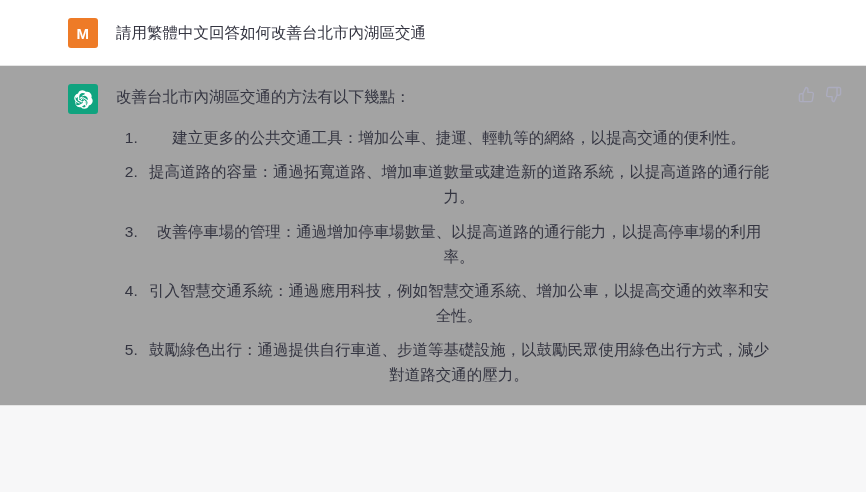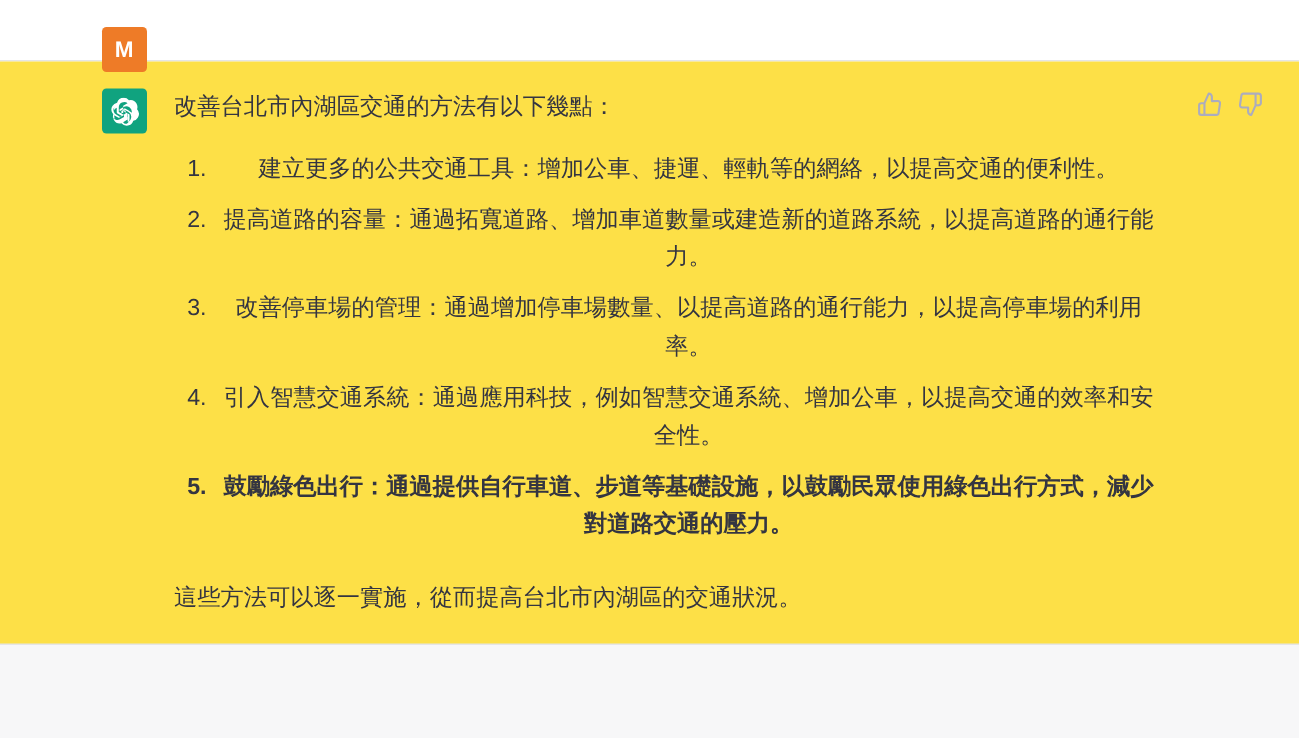--- a/index.html
+++ b/index.html
@@ -21,21 +21,21 @@
   .turn {
     width: 100%;
     display: flex;
     justify-content: center;
   }
   .turn-user {
     background: #ffffff;
     border-bottom: 1px solid #e5e5e5;
   }
   .turn-assistant {
-    background: #fde047;
+    background: #a3a3a3;
     border-bottom: 1px solid #e5e5e5;
   }
   .turn-inner {
     width: 100%;
     max-width: 866px;
     display: flex;
     padding: 18px 24px 18px 68px;
     position: relative;
   }
   .avatar {
@@ -79,21 +79,21 @@
     margin: 16px 0 0 0;
     padding-left: 26px;
     list-style-type: decimal;
     text-align: center;
   }
   .msg-list li {
     margin-bottom: 9px;
     padding-left: 4px;
     line-height: 1.62;
   }
-  .msg-list li:last-child { margin-bottom: 0; font-weight: bold; }
+  .msg-list li:last-child { margin-bottom: 0; }
   .closing {
     margin-top: 24px;
   }
   .actions {
     position: absolute;
     right: 24px;
     top: 20px;
     display: flex;
     gap: 10px;
   }
@@ -110,40 +110,42 @@
 </head>
 <body>
 
 <div class="conversation">
 
   <div class="turn turn-user">
     <div class="turn-inner">
       <div class="avatar avatar-user">
         <span>M</span>
       </div>
+      <div class="msg-body">
+        <p class="msg-para">請用繁體中文回答如何改善台北市內湖區交通</p>
+      </div>
     </div>
   </div>
 
   <div class="turn turn-assistant">
     <div class="turn-inner">
       <div class="avatar avatar-assistant">
         <svg width="19" height="19" viewBox="0 0 41 41" fill="#ffffff" xmlns="http://www.w3.org/2000/svg" aria-hidden="true">
           <path d="M37.532 16.87a9.96 9.96 0 0 0-.856-8.184 10.08 10.08 0 0 0-10.85-4.835A9.96 9.96 0 0 0 18.326.5a10.08 10.08 0 0 0-9.614 6.977 9.97 9.97 0 0 0-6.664 4.834 10.08 10.08 0 0 0 1.24 11.817 9.96 9.96 0 0 0 .856 8.185 10.08 10.08 0 0 0 10.851 4.835 9.95 9.95 0 0 0 7.5 3.35 10.08 10.08 0 0 0 9.617-6.981 9.97 9.97 0 0 0 6.663-4.834 10.08 10.08 0 0 0-1.243-11.813ZM22.498 37.886a7.47 7.47 0 0 1-4.799-1.735c.06-.33.176-.66.306-.976l.046-.1 5.676-3.28c.305-.175.5-.5.5-.857v-8.007l2.4 1.39c.027.014.04.04.046.067v6.628c0 4.321-3.5 7.824-7.821 7.83h3.646Zm-16.82-7.19a7.44 7.44 0 0 1-.89-5.003l.306.184 5.677 3.28c.305.18.685.18.99 0l6.93-4.003v2.77a.1.1 0 0 1-.036.079l-5.74 3.314a7.84 7.84 0 0 1-10.708-2.866l3.47 2.245Zm-1.49-12.385a7.8 7.8 0 0 1 4.08-3.434v6.746c0 .352.19.68.497.856l6.93 4.002-2.4 1.388a.09.09 0 0 1-.087.008l-5.74-3.318a7.84 7.84 0 0 1-2.87-10.705l-.41 4.457Zm19.718 4.588-6.93-4.007 2.4-1.385a.09.09 0 0 1 .087-.008l5.741 3.314a7.83 7.83 0 0 1-1.209 14.118v-6.749a.99.99 0 0 0-.494-.858l.405-4.425Zm2.39-3.59-.306-.184-5.67-3.307a.99.99 0 0 0-.997 0l-6.93 4.002v-2.77a.09.09 0 0 1 .037-.08l5.74-3.311a7.83 7.83 0 0 1 11.63 8.109l-3.504-2.46ZM13.65 22.327l-2.4-1.388a.1.1 0 0 1-.047-.07v-6.627a7.83 7.83 0 0 1 12.837-6.01l-.306.174-5.677 3.28a.99.99 0 0 0-.5.856l-.007 8.003v1.782Zm1.304-2.812 3.087-1.783 3.088 1.783v3.565l-3.088 1.783-3.087-1.783v-3.565Z"></path>
         </svg>
       </div>
       <div class="msg-body">
         <p class="msg-para">改善台北市內湖區交通的方法有以下幾點：</p>
         <ol class="msg-list">
           <li>建立更多的公共交通工具：增加公車、捷運、輕軌等的網絡，以提高交通的便利性。</li>
           <li>提高道路的容量：通過拓寬道路、增加車道數量或建造新的道路系統，以提高道路的通行能力。</li>
           <li>改善停車場的管理：通過增加停車場數量、以提高道路的通行能力，以提高停車場的利用率。</li>
           <li>引入智慧交通系統：通過應用科技，例如智慧交通系統、增加公車，以提高交通的效率和安全性。</li>
           <li>鼓勵綠色出行：通過提供自行車道、步道等基礎設施，以鼓勵民眾使用綠色出行方式，減少對道路交通的壓力。</li>
         </ol>
-        <p class="msg-para closing">這些方法可以逐一實施，從而提高台北市內湖區的交通狀況。</p>
       </div>
       <div class="actions">
         <span class="action-btn">
           <svg viewBox="0 0 24 24" fill="none" stroke="currentColor" stroke-width="2" stroke-linecap="round" stroke-linejoin="round" aria-hidden="true">
             <path d="M14 9V5a3 3 0 0 0-3-3l-4 9v11h11.28a2 2 0 0 0 2-1.7l1.38-9a2 2 0 0 0-2-2.3zM7 22H4a2 2 0 0 1-2-2v-7a2 2 0 0 1 2-2h3"></path>
           </svg>
         </span>
         <span class="action-btn">
           <svg viewBox="0 0 24 24" fill="none" stroke="currentColor" stroke-width="2" stroke-linecap="round" stroke-linejoin="round" aria-hidden="true">
             <path d="M10 15v4a3 3 0 0 0 3 3l4-9V2H5.72a2 2 0 0 0-2 1.7l-1.38 9a2 2 0 0 0 2 2.3zm7-13h2.67A2.31 2.31 0 0 1 22 4v7a2.31 2.31 0 0 1-2.33 2H17"></path>

